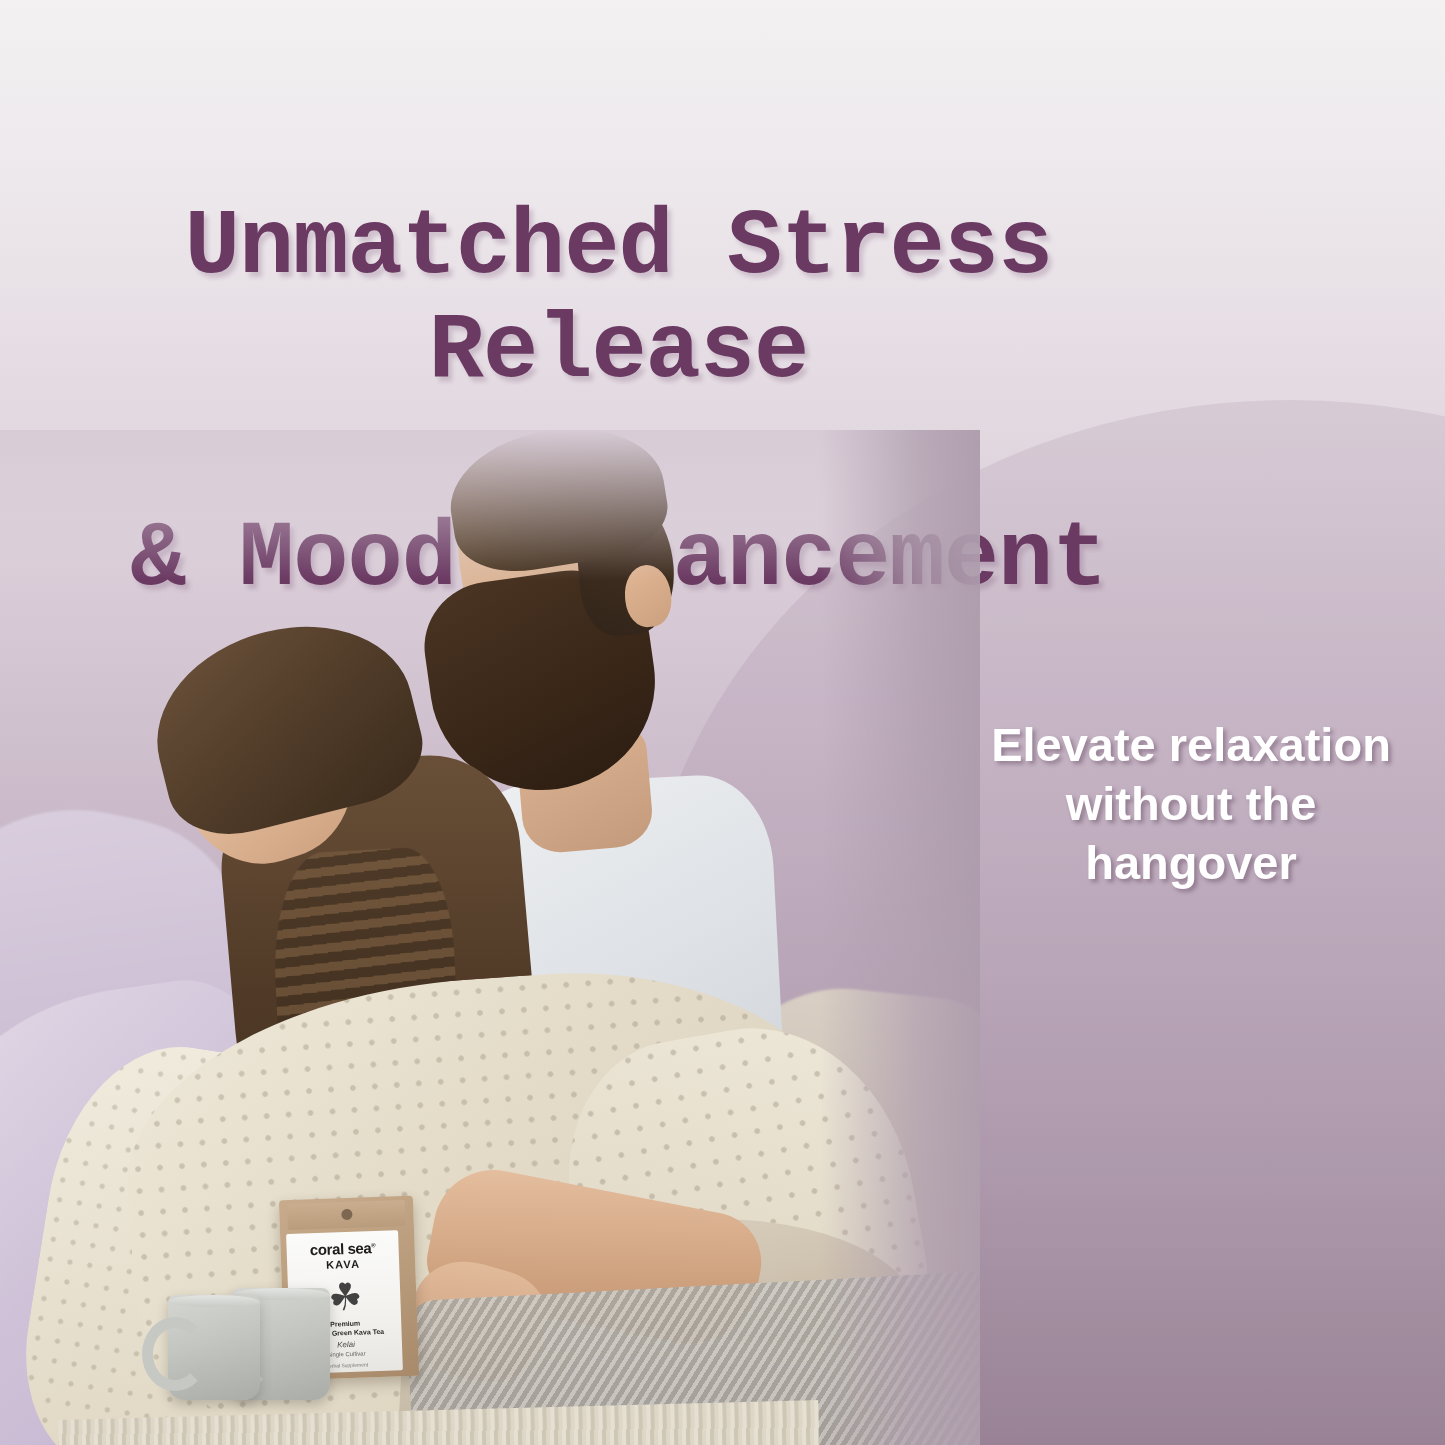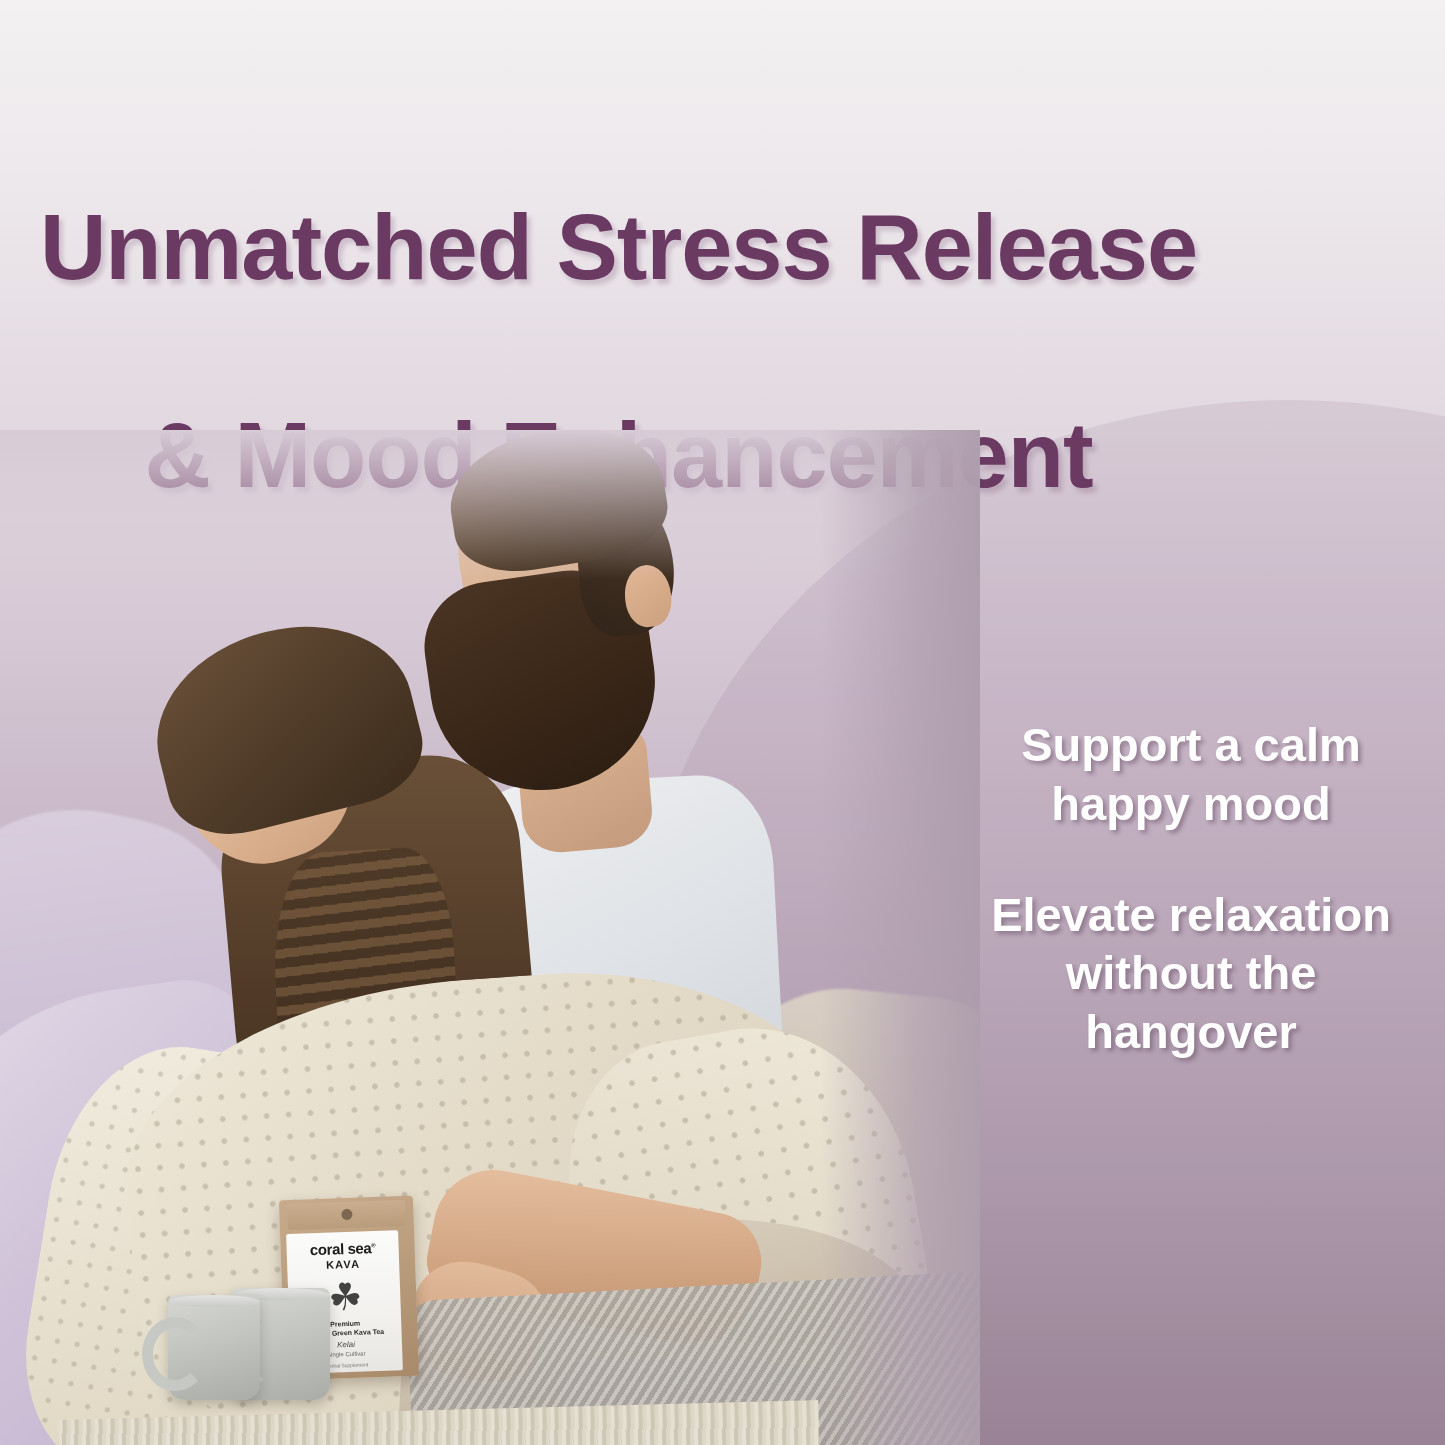--- a/index.html
+++ b/index.html
@@ -33,21 +33,21 @@
   .headline{
     position:absolute;
     left:0; top:92px;
     width:1237px;
     text-align:center;
     color:#6b3a63;
     font-weight:bold;
     font-size:92px;
     line-height:1.13;
     letter-spacing:-1px;
-    font-family:Liberation Sans, sans-serif;
+    font-family:Liberation Mono, monospace;
     text-shadow:4px 5px 4px rgba(110,70,105,0.22);
     white-space:pre-line;
   }
   .headline .l1{display:block;}
   .headline .l2{display:block;}
 
   
   .bullets{
     position:absolute;
     left:948px; top:716px;
@@ -489,17 +489,16 @@
   <div class="mug" id="mug2">
     <div class="mugRim"></div>
     <div class="mugHandle"></div>
   </div>
   <div class="mug" id="mug1">
     <div class="mugRim"></div>
     <div class="mugHandle"></div>
   </div>
 
   <div class="bullets">
-    <div class="bullet">Support a calm<br>happy mood</div>
     <div class="bullet">Elevate relaxation<br>without the<br>hangover</div>
   </div>
 
 </div>
 
 </body></html>

